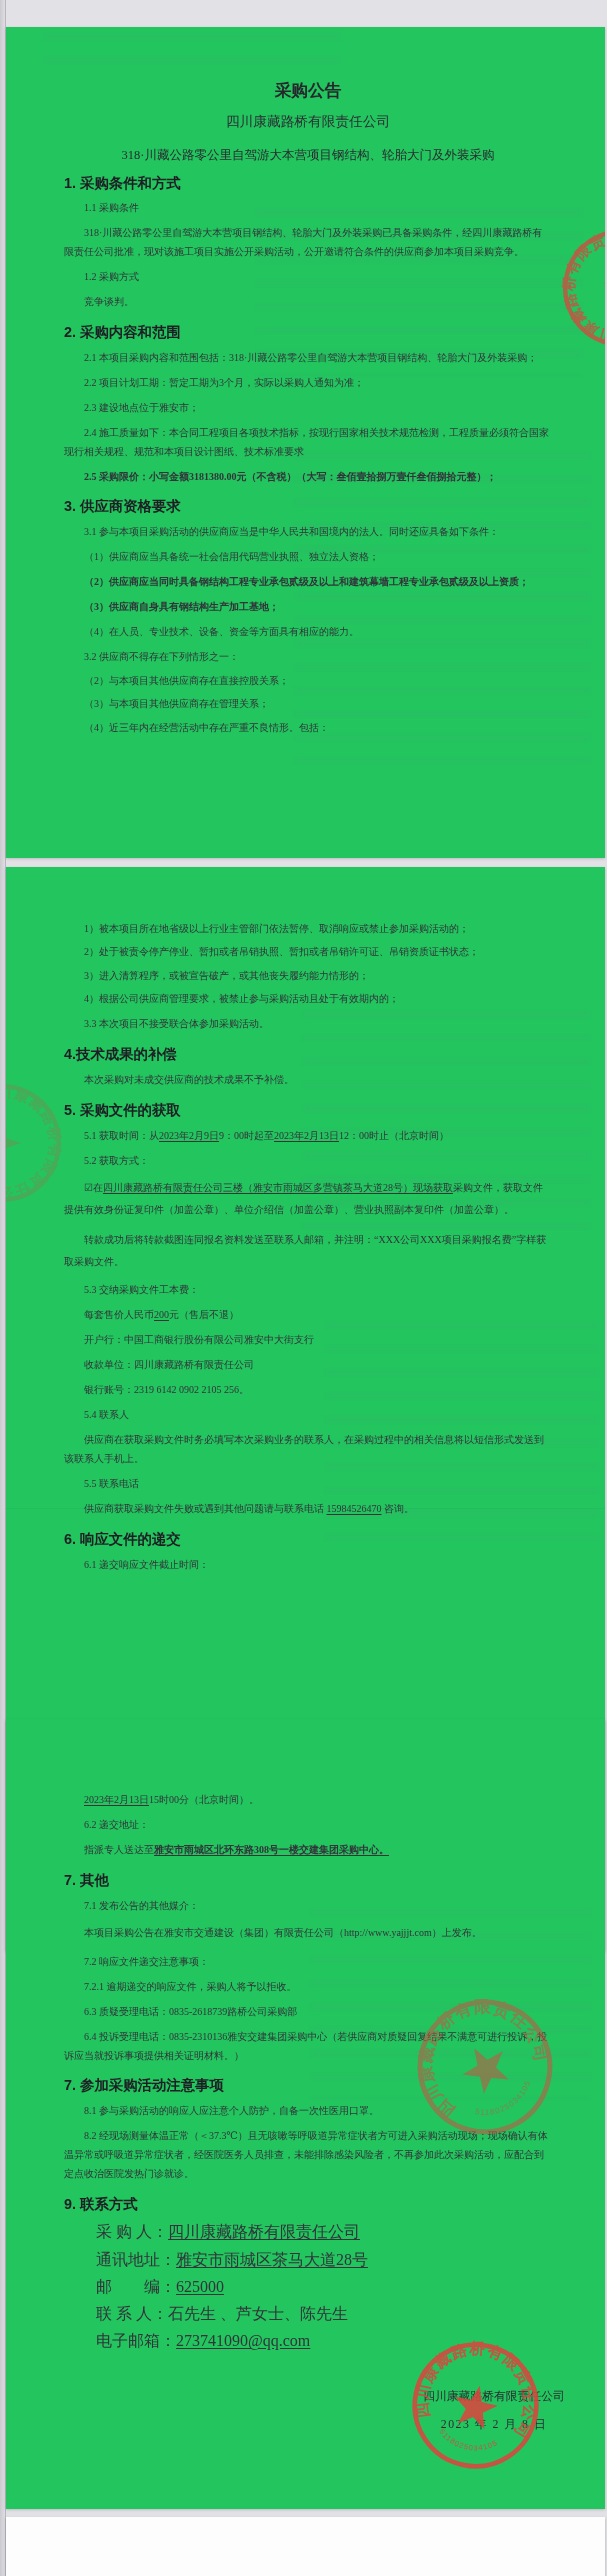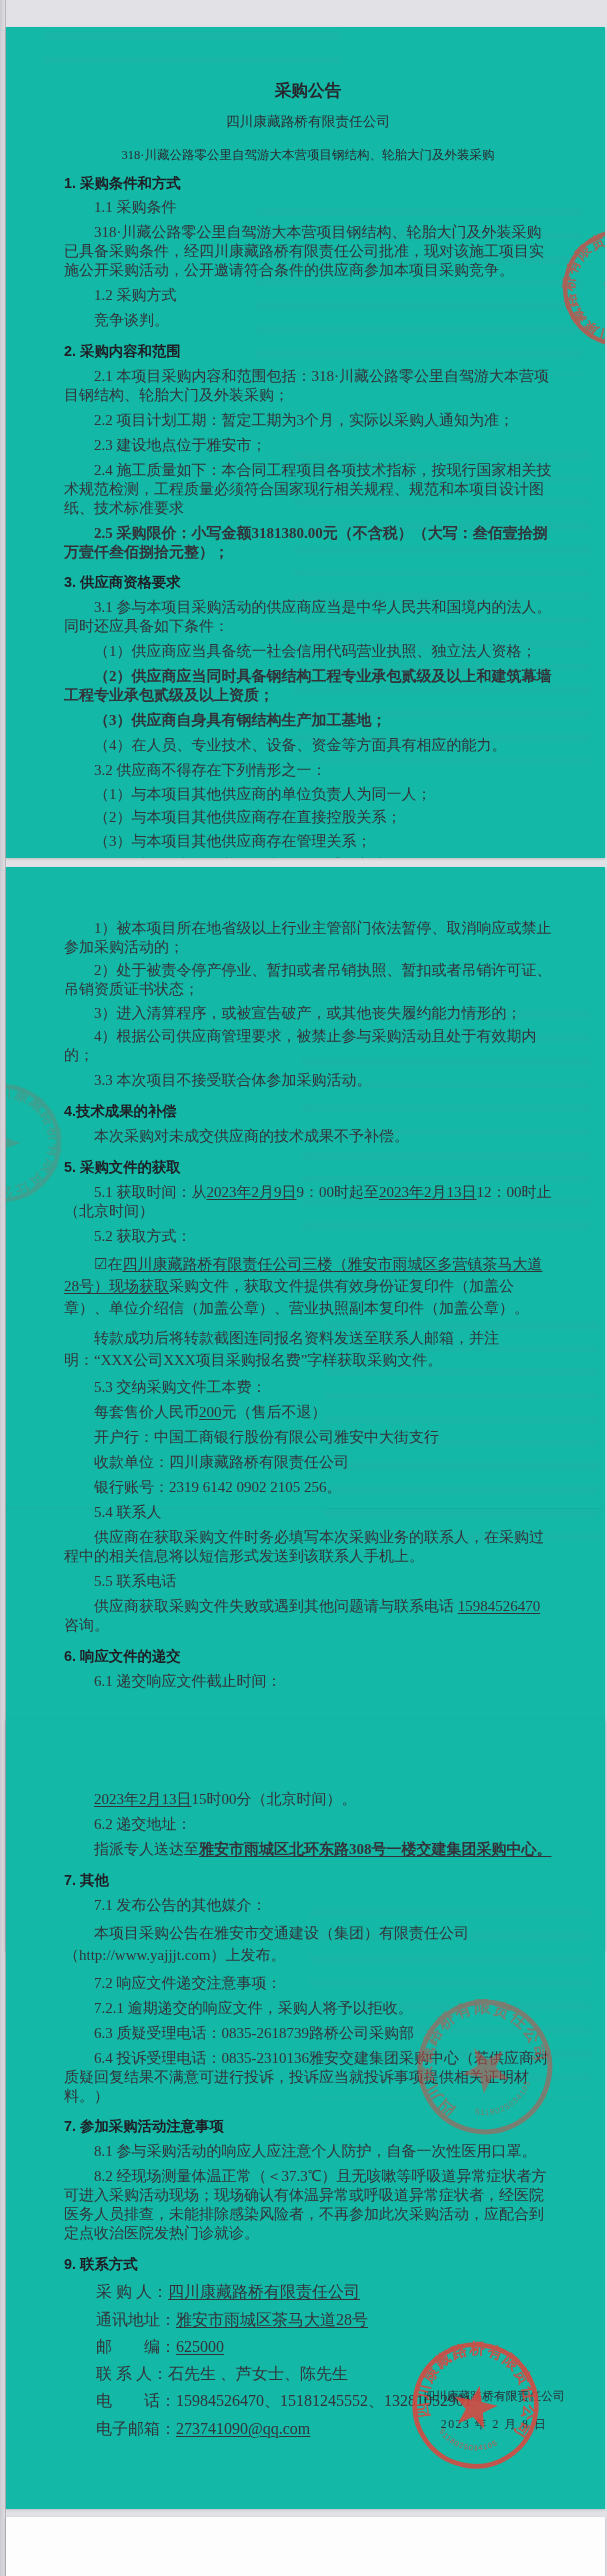--- a/index.html
+++ b/index.html
@@ -5,36 +5,36 @@
   html,body{margin:0;padding:0;}
   body{
     width:607px;height:2576px;position:relative;overflow:hidden;
     background:#e2e2e6;
     font-family:"Liberation Serif","DejaVu Serif",serif;
     color:#33333a;
   }
   .scan-edge{position:absolute;left:0;top:0;width:6px;height:2576px;
     background:linear-gradient(to right,#c9c9cf,#e2e2e6);}
   .scan-edge-line{position:absolute;left:4.6px;top:0;width:0.8px;height:2576px;background:#b7b7bd;}
-  .page{position:absolute;left:6px;width:599px;background:#14b8a6;
+  .page{position:absolute;left:6px;width:599px;background:#22c55e;
     box-shadow:0 0.8px 3px rgba(40,40,60,.28);overflow:hidden;}
   #page1{top:26.6px;height:831px;}
   #page2{top:867px;height:1084px;}
   #page3{top:1719px;height:790px;}
   #page4{top:2517px;height:59px;background:#fdfdfe;}
   .content{padding:0 53px 0 58px;position:relative;}
   .doc-title{margin:53px 0 0 0;text-align:center;font-size:16.7px;font-weight:bold;
     color:#26262c;line-height:21px;}
   .doc-issuer{margin:11.4px 0 0 0;text-align:center;font-size:13.7px;line-height:20px;color:#2c2c33;}
   .doc-project{margin:14.4px 0 0 0;text-align:center;font-size:12.5px;font-weight:normal;
     line-height:18px;color:#2a2a30;}
   h2.sec{font-family:"Liberation Sans","DejaVu Sans",sans-serif;
     font-size:14.4px;line-height:20px;font-weight:700;color:#1e1e24;
     margin:10.6px 0 4.6px 0;}
-  p.b{font-size:15px;line-height:19px;margin:6px 0;text-indent:2em;font-family:Liberation Serif, serif;}
+  p.b{font-size:10px;line-height:19px;margin:6px 0;text-indent:2em;}
   p.tight{margin:4.6px 0;}
   p.roomy{line-height:22px;margin:7.6px 0;}
   .bold{font-weight:bold;}
   .u{text-decoration:underline;text-underline-offset:2.3px;}
   .contact-row{font-size:16px;line-height:19px;margin:8.3px 0;padding-left:2em;text-indent:0;}
   .fold{position:absolute;left:0;width:100%;height:0.8px;background:rgba(60,60,90,.06);}
   
   .ghost{position:absolute;pointer-events:none;opacity:.55;filter:blur(1.5px);
     background:repeating-linear-gradient(to bottom,rgba(110,115,150,.10) 0 6.8px,rgba(0,0,0,0) 6.8px 23.5px);}
   
@@ -89,21 +89,20 @@
     <p class="b">2.4 施工质量如下：本合同工程项目各项技术指标，按现行国家相关技术规范检测，工程质量必须符合国家现行相关规程、规范和本项目设计图纸、技术标准要求</p>
     <p class="b bold">2.5 采购限价：小写金额3181380.00元（不含税）（大写：叁佰壹拾捌万壹仟叁佰捌拾元整）；</p>
 
     <h2 class="sec">3. 供应商资格要求</h2>
     <p class="b">3.1 参与本项目采购活动的供应商应当是中华人民共和国境内的法人。同时还应具备如下条件：</p>
     <p class="b">（1）供应商应当具备统一社会信用代码营业执照、独立法人资格；</p>
     <p class="b bold">（2）供应商应当同时具备钢结构工程专业承包贰级及以上和建筑幕墙工程专业承包贰级及以上资质；</p>
     <p class="b bold">（3）供应商自身具有钢结构生产加工基地；</p>
     <p class="b">（4）在人员、专业技术、设备、资金等方面具有相应的能力。</p>
     <p class="b tight">3.2 供应商不得存在下列情形之一：</p>
-    <p class="b tight">（1）与本项目其他供应商的单位负责人为同一人；</p>
     <p class="b tight">（2）与本项目其他供应商存在直接控股关系；</p>
     <p class="b tight">（3）与本项目其他供应商存在管理关系；</p>
     <p class="b tight">（4）近三年内在经营活动中存在严重不良情形。包括：</p>
   </div>
 
   <svg class="stamp" viewBox="0 0 200 200" style="left:553px;top:198px;width:126px;height:126px;opacity:.75;transform:rotate(-75deg);">
       <use href="#stamp-art"></use>
     </svg>
 </div>
 
@@ -164,21 +163,20 @@
 
     <h2 class="sec">7. 参加采购活动注意事项</h2>
     <p class="b">8.1 参与采购活动的响应人应注意个人防护，自备一次性医用口罩。</p>
     <p class="b">8.2 经现场测量体温正常（＜37.3℃）且无咳嗽等呼吸道异常症状者方可进入采购活动现场；现场确认有体温异常或呼吸道异常症状者，经医院医务人员排查，未能排除感染风险者，不再参加此次采购活动，应配合到定点收治医院发热门诊就诊。</p>
 
     <h2 class="sec">9. 联系方式</h2>
     <div class="contact-row"><span>采 购 人：</span><span class="u">四川康藏路桥有限责任公司</span></div>
     <div class="contact-row"><span>通讯地址：</span><span class="u">雅安市雨城区茶马大道28号</span></div>
     <div class="contact-row"><span>邮　　编：</span><span class="u">625000</span></div>
     <div class="contact-row"><span>联 系 人：</span><span>石先生 、芦女士、陈先生</span></div>
-    <div class="contact-row"><span>电　　话：</span><span>15984526470、15181245552、13281052901</span></div>
     <div class="contact-row"><span>电子邮箱：</span><span class="u">273741090@qq.com</span></div>
   </div>
 
   <svg class="stamp" viewBox="0 0 200 200" style="left:407px;top:276px;width:144px;height:144px;opacity:.5;transform:rotate(-30deg);">
       <use href="#stamp-art"></use>
     </svg>
 
   <div class="sig-block" style="left:393px;top:668px;width:190px;">
     <div class="sig-line">四川康藏路桥有限责任公司</div>
     <div class="sig-date">2023 年 2 月 8 日</div>

